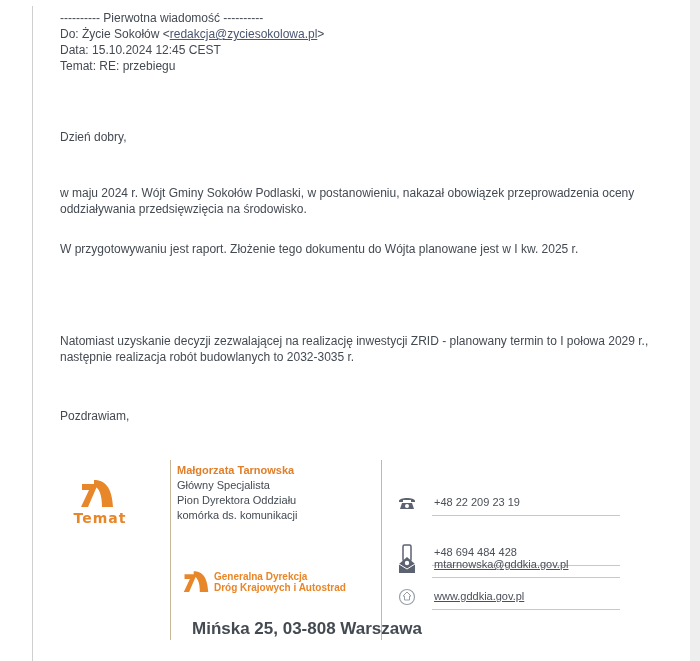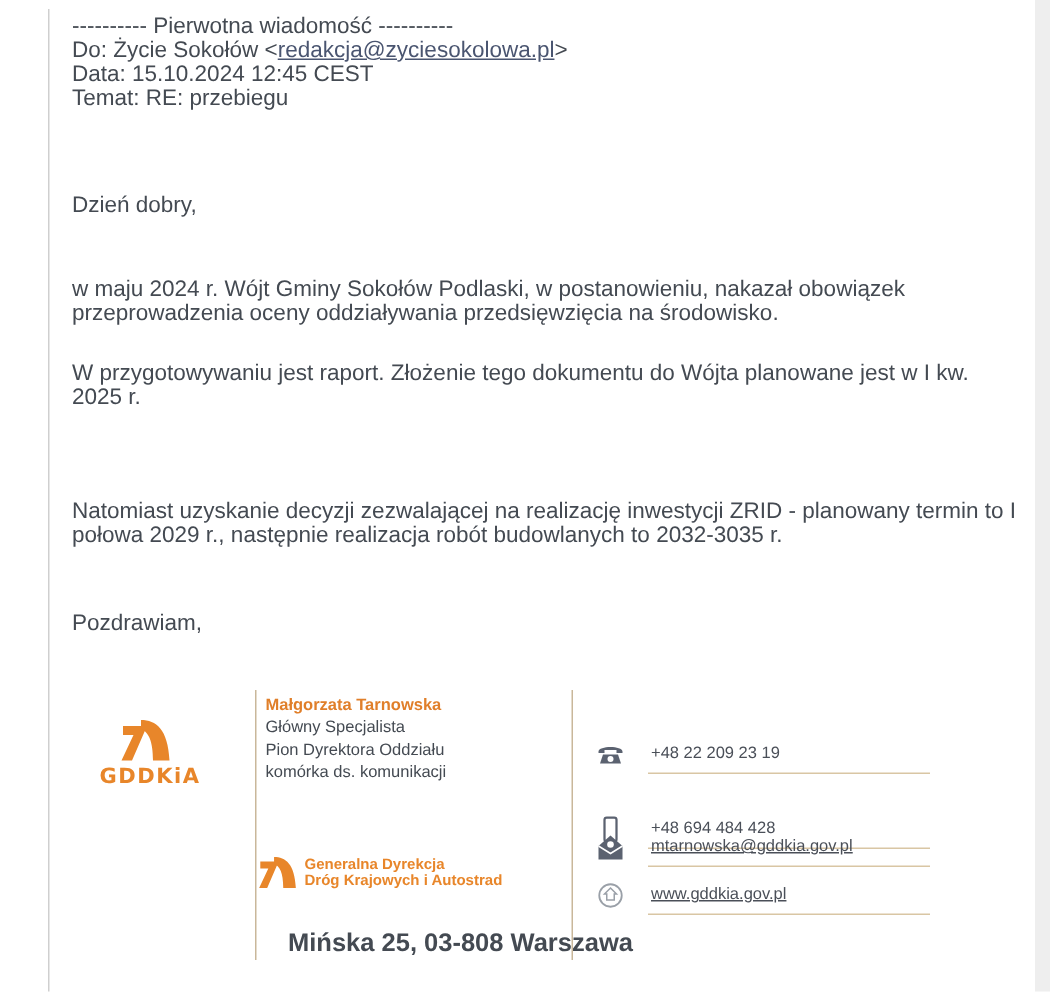--- a/index.html
+++ b/index.html
@@ -12,22 +12,22 @@
     }
     .quote-bar {
       position: absolute; left: 32px; top: 6px; width: 1px; height: 655px;
       background: #cfcfcf;
     }
     .scroll-strip {
       position: absolute; right: 0; top: 0; width: 10px; height: 661px;
       background: #eeeeee;
     }
     .content {
-      position: absolute; left: 48px; top: 10px; width: 630px;
-      font-size: 15px; line-height: 16px;
+      position: absolute; left: 60px; top: 10px; width: 630px;
+      font-size: 12px; line-height: 16px;
     }
     .hdr-line { white-space: nowrap; }
     a.mail { color: #4a5570; text-decoration: underline; }
     .para { margin: 0; }
     .p-greeting { position: absolute; top: 119px; }
     .p1 { position: absolute; top: 175px; width: 630px; }
     .p2 { position: absolute; top: 221px; margin-top: 10px; }
     .p3 { position: absolute; top: 277px; width: 630px; }
     .p4 { position: absolute; top: 323px; width: 630px; }
     .p-closing { position: absolute; top: 398px; }
@@ -40,21 +40,21 @@
     .logo-big .word {
       position: absolute; left: 0; top: 30px; width: 84px; text-align: center;
       font-family: "DejaVu Sans", sans-serif; font-weight: bold; font-size: 14px;
       letter-spacing: 1px; color: #e8862a;
     }
     .vline { position: absolute; width: 1px; background: #c9b79a; }
     .vl1 { left: 170px; top: 460px; height: 180px; }
     .vl2 { left: 381px; top: 460px; height: 180px; }
     .sig-block { position: absolute; left: 177px; top: 463px; font-size: 11px; line-height: 15px; }
     .sig-name { color: #e07f2a; font-weight: bold; }
-    .org-logo { position: absolute; left: 172px; top: 571px; width: 200px; height: 26px; }
+    .org-logo { position: absolute; left: 183px; top: 571px; width: 200px; height: 26px; }
     .org-logo .mark { position: absolute; left: 0; top: 0; width: 26px; height: 22px; }
     .org-logo .txt {
       position: absolute; left: 31px; top: 0; font-size: 10px; line-height: 11px;
       color: #e8862a; font-weight: bold;
     }
     .address { position: absolute; left: 192px; top: 619px; font-size: 17px; font-weight: bold; }
     .contact-row { position: absolute; left: 398px; width: 222px; height: 30px; }
     .contact-row .icn { position: absolute; left: 0; top: 0; width: 18px; height: 18px; }
     .contact-row .val { position: absolute; left: 36px; top: 2px; font-size: 11px; color: #4a4f58; }
     .contact-row .val a { color: #4a4f58; text-decoration: underline; }
@@ -88,21 +88,21 @@
   <p class="para p2">W przygotowywaniu jest raport. Złożenie tego dokumentu do Wójta planowane jest w I kw. 2025 r.</p>
   <p class="para p4">Natomiast uzyskanie decyzji zezwalającej na realizację inwestycji ZRID - planowany termin to I połowa 2029 r., następnie realizacja robót budowlanych to 2032-3035 r.</p>
   <p class="para p-closing">Pozdrawiam,</p>
 </div>
 
 <div class="logo-big">
   <svg class="mark" viewBox="0 0 34 28">
     <path d="M2 4 L18 4 L8 27 L1 27 L9 10 L2 10 Z" fill="#e8862a"></path>
     <path d="M14 0 C24 0 32 6 33 27 L22 27 C22 14 19 8 14 6 Z" fill="#e8862a"></path>
   </svg>
-  <div class="word">GDDKiA</div>
+  <div class="word">Temat</div>
 </div>
 
 <div class="vline vl1"></div>
 <div class="vline vl2"></div>
 
 <div class="sig-block">
   <div class="sig-name">Małgorzata Tarnowska</div>
   <div>Główny Specjalista</div>
   <div>Pion Dyrektora Oddziału</div>
   <div>komórka ds. komunikacji</div>

